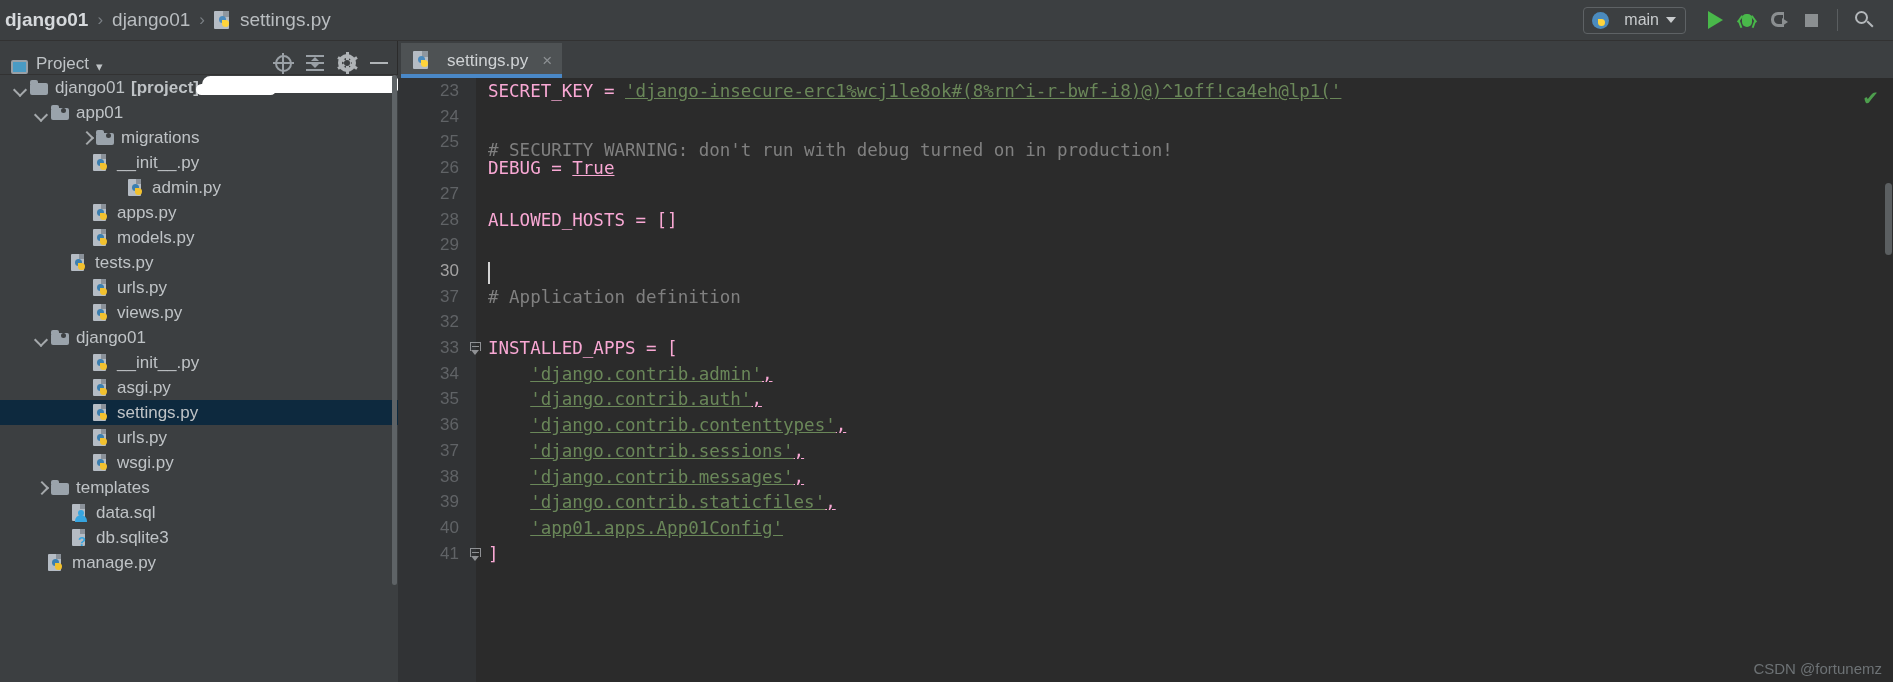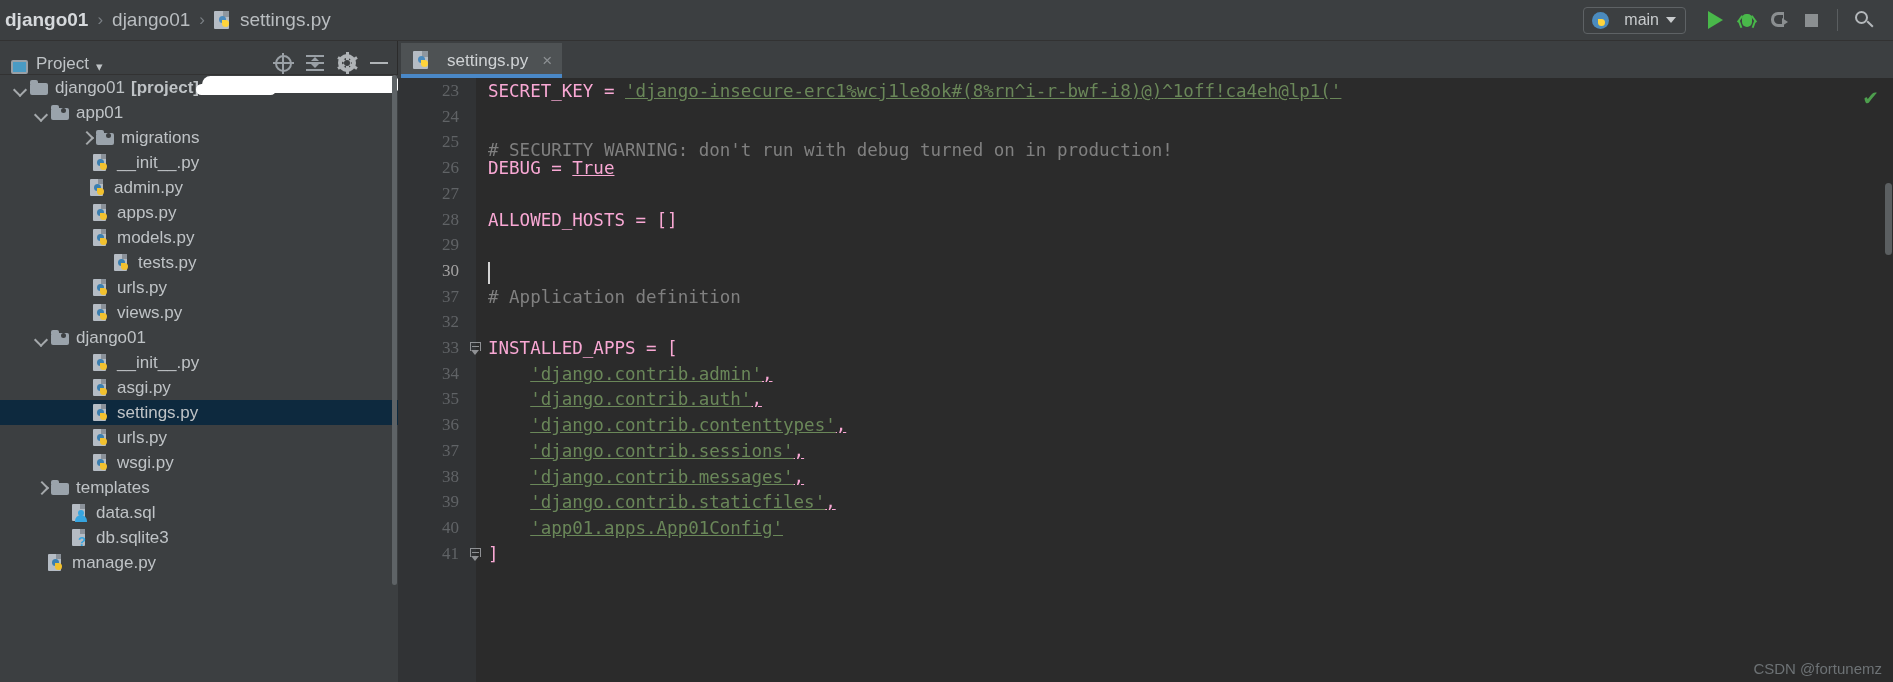--- a/index.html
+++ b/index.html
@@ -244,21 +244,21 @@
     position: absolute; left: 398px; top: 78px; width: 1495px; height: 604px;
     background: #2b2b2b;
   }
   .gutter {
     position: absolute; left: 0; top: 0; width: 78px; height: 604px;
     background: #313335;
   }
   .gutter-line {
     position: absolute; right: 17px; width: 60px; text-align: right;
     color: #606366; font-size: 17px;
-    font-family: Liberation Serif, serif;
+    font-family: Liberation Sans, sans-serif;
   }
   .gutter-line.current { color: #a4a3a3; }
   .fold-marker {
     position: absolute; left: 72px; width: 13px; height: 13px;
   }
   .fold-marker .box {
     position: absolute; left:0; top:0; width: 11px; height: 9px;
     border: 1px solid #8f9194; border-bottom: none;
   }
   .fold-marker .tipin {
@@ -461,21 +461,21 @@
       <div class="tree-row" style="padding-left: 75px;">
         <span class="tw"></span>
         <span class="file-py">
           <span class="sheet"></span>
           <span class="fold"></span>
           <span class="sn1"></span>
           <span class="sn2"></span>
         </span>
         <span>__init__.py</span>
       </div>
-      <div class="tree-row" style="padding-left: 72px;">
+      <div class="tree-row" style="padding-left: 110px;">
         <span class="tw"></span>
         <span class="file-py">
           <span class="sheet"></span>
           <span class="fold"></span>
           <span class="sn1"></span>
           <span class="sn2"></span>
         </span>
         <span>admin.py</span>
       </div>
       <div class="tree-row" style="padding-left: 75px;">
@@ -491,21 +491,21 @@
       <div class="tree-row" style="padding-left: 75px;">
         <span class="tw"></span>
         <span class="file-py">
           <span class="sheet"></span>
           <span class="fold"></span>
           <span class="sn1"></span>
           <span class="sn2"></span>
         </span>
         <span>models.py</span>
       </div>
-      <div class="tree-row" style="padding-left: 96px;">
+      <div class="tree-row" style="padding-left: 53px;">
         <span class="tw"></span>
         <span class="file-py">
           <span class="sheet"></span>
           <span class="fold"></span>
           <span class="sn1"></span>
           <span class="sn2"></span>
         </span>
         <span>tests.py</span>
       </div>
       <div class="tree-row" style="padding-left: 75px;">

